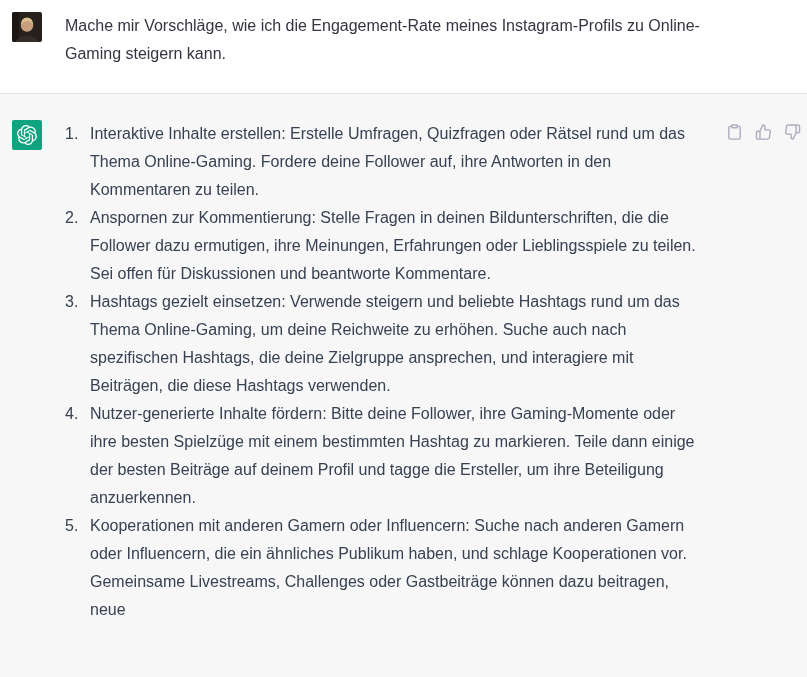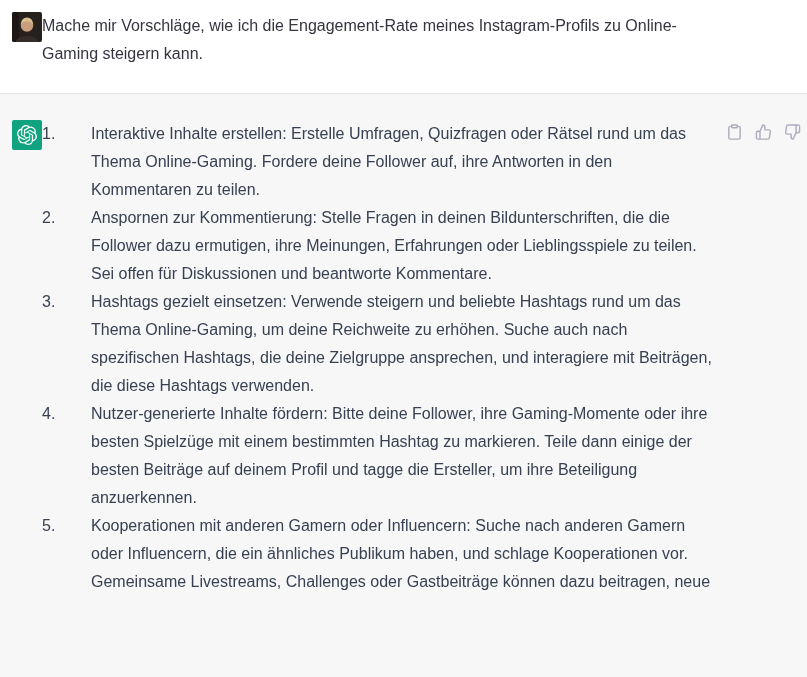--- a/index.html
+++ b/index.html
@@ -2,36 +2,36 @@
 <html><head>
 <meta charset="utf-8">
 <style>
   html, body { margin: 0; padding: 0; }
   body {
     width: 807px; height: 677px; overflow: hidden;
     background: #ffffff;
     font-family: "Liberation Sans", "DejaVu Sans", sans-serif;
     font-size: 16px; color: #374151;
   }
-  .message { display: flex; align-items: flex-start; box-sizing: border-box; }
+  .message { display: flex; align-items: flex-start; gap: 23px; box-sizing: border-box; }
   .message.user { background: #ffffff; padding: 12px 40px 25px 12px; color: #343541; }
   .message.assistant {
     background: #f7f7f8; border-top: 1px solid #e3e3e8;
     padding: 26px 6px 30px 12px; min-height: 584px;
   }
   .avatar { width: 30px; height: 30px; border-radius: 2px; flex-shrink: 0; overflow: hidden; }
   .bot-avatar { display: flex; align-items: center; justify-content: center; }
   .msg-text { line-height: 28px; }
   .user .msg-text { max-width: 648px; }
   .msg-body { flex: 1 1 auto; min-width: 0; line-height: 28px; }
   .intro { margin: 0 0 21px 0; max-width: 648px; }
   ol.suggestions { list-style: none; margin: 0; padding: 0; }
   ol.suggestions li { display: flex; line-height: 28px; }
   .num { width: 25px; flex-shrink: 0; }
-  .li-text { flex: 1 1 auto; max-width: 625px; margin-left: 24px; }
+  .li-text { flex: 1 1 auto; max-width: 625px; }
   .actions { display: flex; gap: 12px; flex-shrink: 0; margin-top: 3px; margin-left: 6px; }
   .action-btn {
     background: none; border: none; padding: 0; margin: 0;
     width: 17px; height: 18px; cursor: pointer; color: #acacbe;
   }
   .action-btn svg { width: 17px; height: 18px; display: block; }
 </style>
 </head>
 <body>
 

